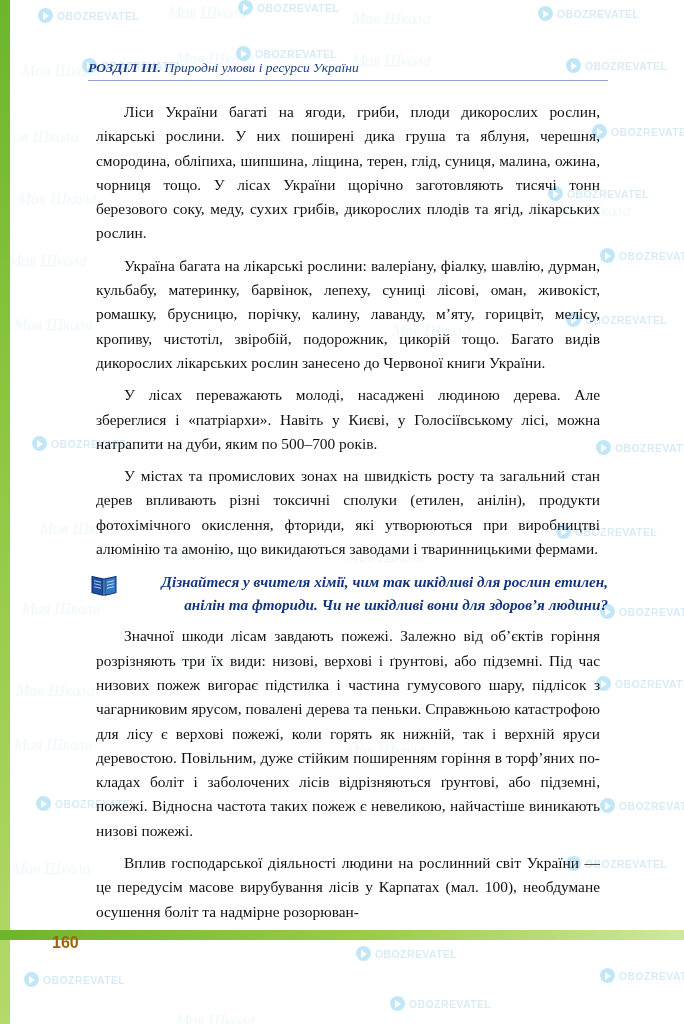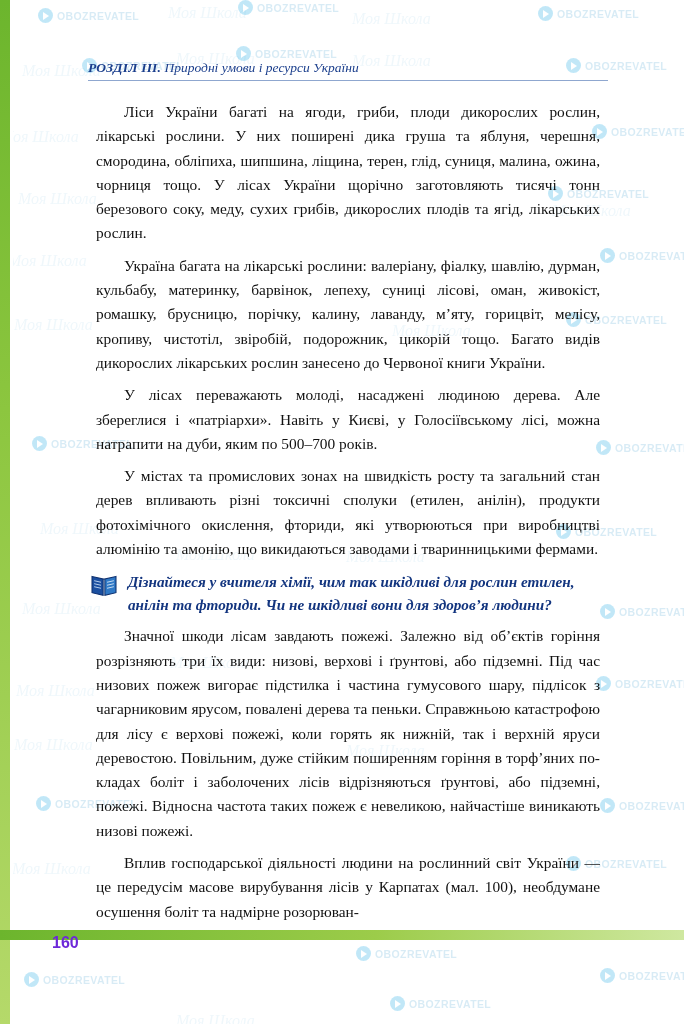--- a/index.html
+++ b/index.html
@@ -93,21 +93,21 @@
     min-height: 42px;
   }
   .task-block p {
     margin: 0;
     text-indent: 0;
     font-style: italic;
     font-weight: bold;
     font-size: 15.2px;
     line-height: 22.5px;
     color: #13357f;
-    text-align: left;
+    text-align: right;
   }
   .book-icon {
     position: absolute;
     left: 2px;
     top: 2px;
     width: 28px;
     height: 24px;
   }
 
   
@@ -118,21 +118,21 @@
     width: 684px;
     height: 10px;
     background: linear-gradient(to right, #6cb52d 0%, #9ccc4a 55%, #cfe8a0 100%);
   }
   .page-number {
     position: absolute;
     left: 52px;
     top: 934px;
     font-size: 16px;
     font-weight: bold;
-    color: #6d28d9;
+    color: #a16207;
     font-family: "Liberation Sans", sans-serif;
   }
 
   
   .wm-layer {
     position: absolute;
     inset: 0;
     pointer-events: none;
     overflow: hidden;
     padding-left: 20px;

